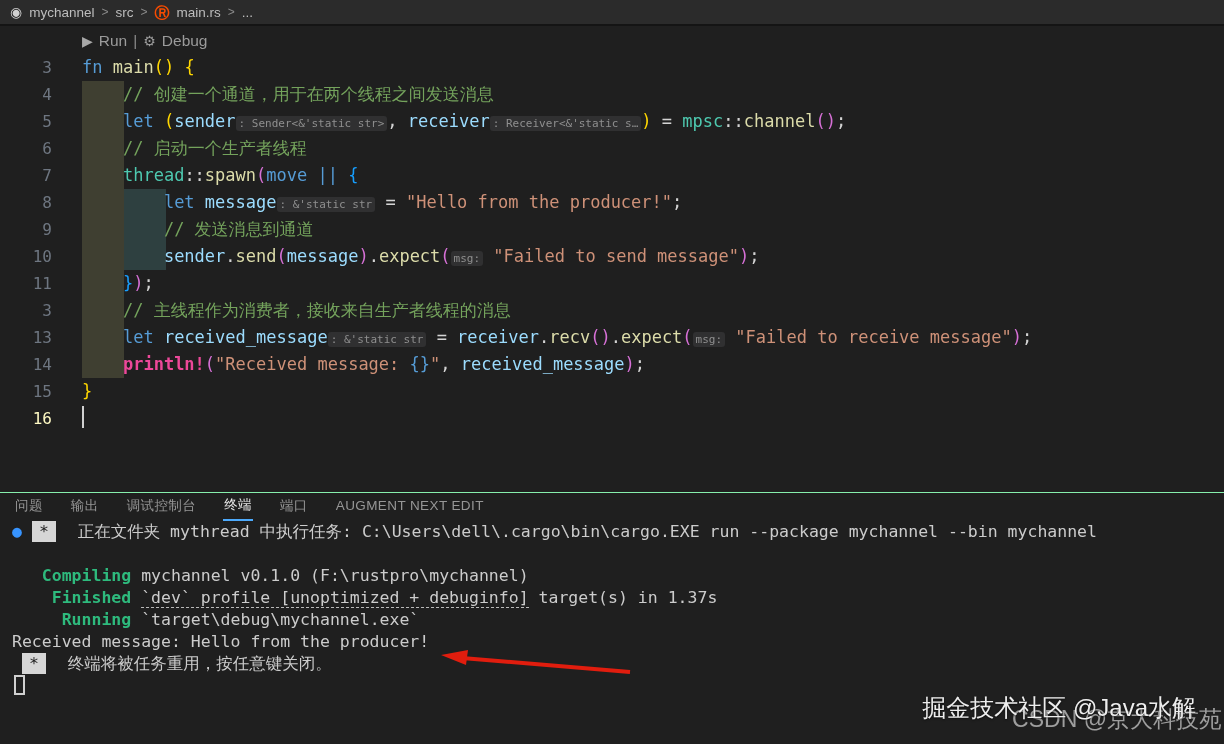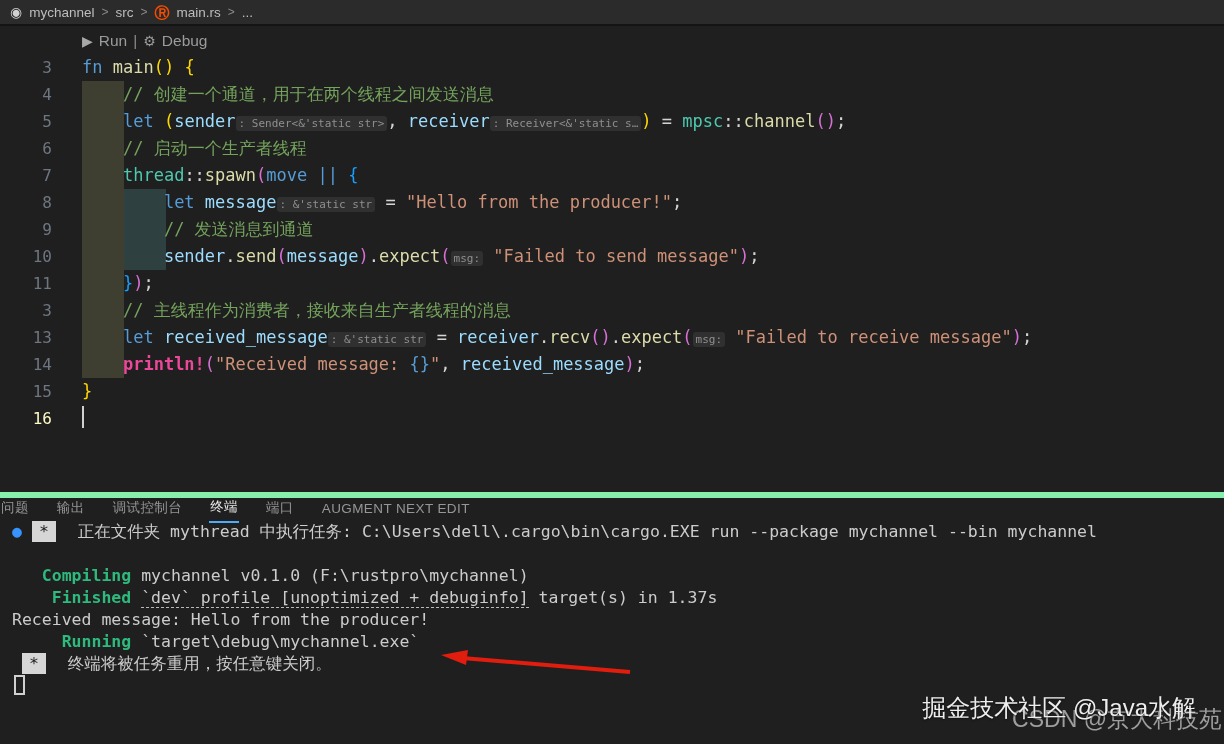--- a/index.html
+++ b/index.html
@@ -46,21 +46,21 @@
   .tk.b2  { color:#d670d6; }
   .tk.b3  { color:#179fff; }
   .tk.mac { color:#ec4899;font-weight:bold; }
   .tk.esc { color:#569cd6; }
   .tk.inlay { color:#8f8f8f; background:#303031; border-radius:3px; padding:1px 3px;
               font-size:11px; }
   .tk.cursor { display:inline-block; width:2px; height:22px; background:#d0d0d0; vertical-align:-4px; }
 
   
   .panel-tabs { position:absolute; top:492px; left:0; right:0; height:28px; display:flex;
-                align-items:center; gap:26px; border-top:6px solid #86efac;
+                align-items:center; gap:26px; padding-left:14px; border-top:1px solid #86efac;
                 font-family:"Liberation Sans", sans-serif; font-size:13.5px; color:#969696; }
   .ptab { cursor:pointer; padding:3px 1px 5px 1px; letter-spacing:.4px; }
   .ptab.active { color:#e7e7e7; border-bottom:2px solid #4daafc; }
 
   
   .terminal { position:absolute; top:521px; left:0; right:0; padding-left:12px;
               font-size:16.5px; color:#cccccc; }
   .t-line { height:22px; line-height:22px; white-space:pre; }
   .tk2.dot { color:#3794ff; }
   .tk2.box { display:inline-block; background:#d6d6d6; color:#1f1f1f; padding:0 7px; height:21px;
@@ -174,22 +174,22 @@
       <span class="ptab active">终端</span>
       <span class="ptab">端口</span>
       <span class="ptab">AUGMENT NEXT EDIT</span>
     </div>
 
   <div class="terminal" id="terminal">
       <div class="t-line"><span class="tk2 dot">●</span><span class="tk2 sp"> </span><span class="tk2 box">*</span><span class="tk2 t">  正在文件夹 mythread 中执行任务: C:\Users\dell\.cargo\bin\cargo.EXE run --package mychannel --bin mychannel</span></div>
       <div class="t-line"></div>
       <div class="t-line"><span class="tk2 tg">   Compiling</span><span class="tk2 t"> mychannel v0.1.0 (F:\rustpro\mychannel)</span></div>
       <div class="t-line"><span class="tk2 tg">    Finished</span><span class="tk2 t"> </span><span class="tk2 tlink">`dev` profile [unoptimized + debuginfo]</span><span class="tk2 t"> target(s) in 1.37s</span></div>
+      <div class="t-line"><span class="tk2 tg">     Running</span><span class="tk2 t"> `target\debug\mychannel.exe`</span></div>
       <div class="t-line"><span class="tk2 t">Received message: Hello from the producer!</span></div>
-      <div class="t-line"><span class="tk2 tg">     Running</span><span class="tk2 t"> `target\debug\mychannel.exe`</span></div>
       <div class="t-line"><span class="tk2 sp"> </span><span class="tk2 box">*</span><span class="tk2 t">  终端将被任务重用，按任意键关闭。</span></div>
     </div>
   <div class="term-cursor"></div>
 
   <svg class="arrow-svg" viewBox="0 0 1224 744">
     <line x1="630" y1="672" x2="462" y2="658" stroke="#e11d0e" stroke-width="4"></line>
     <polygon points="441,655 468,650 466,665" fill="#e11d0e"></polygon>
   </svg>
 
   <div class="wm wm-back">CSDN @京大科技苑</div>

